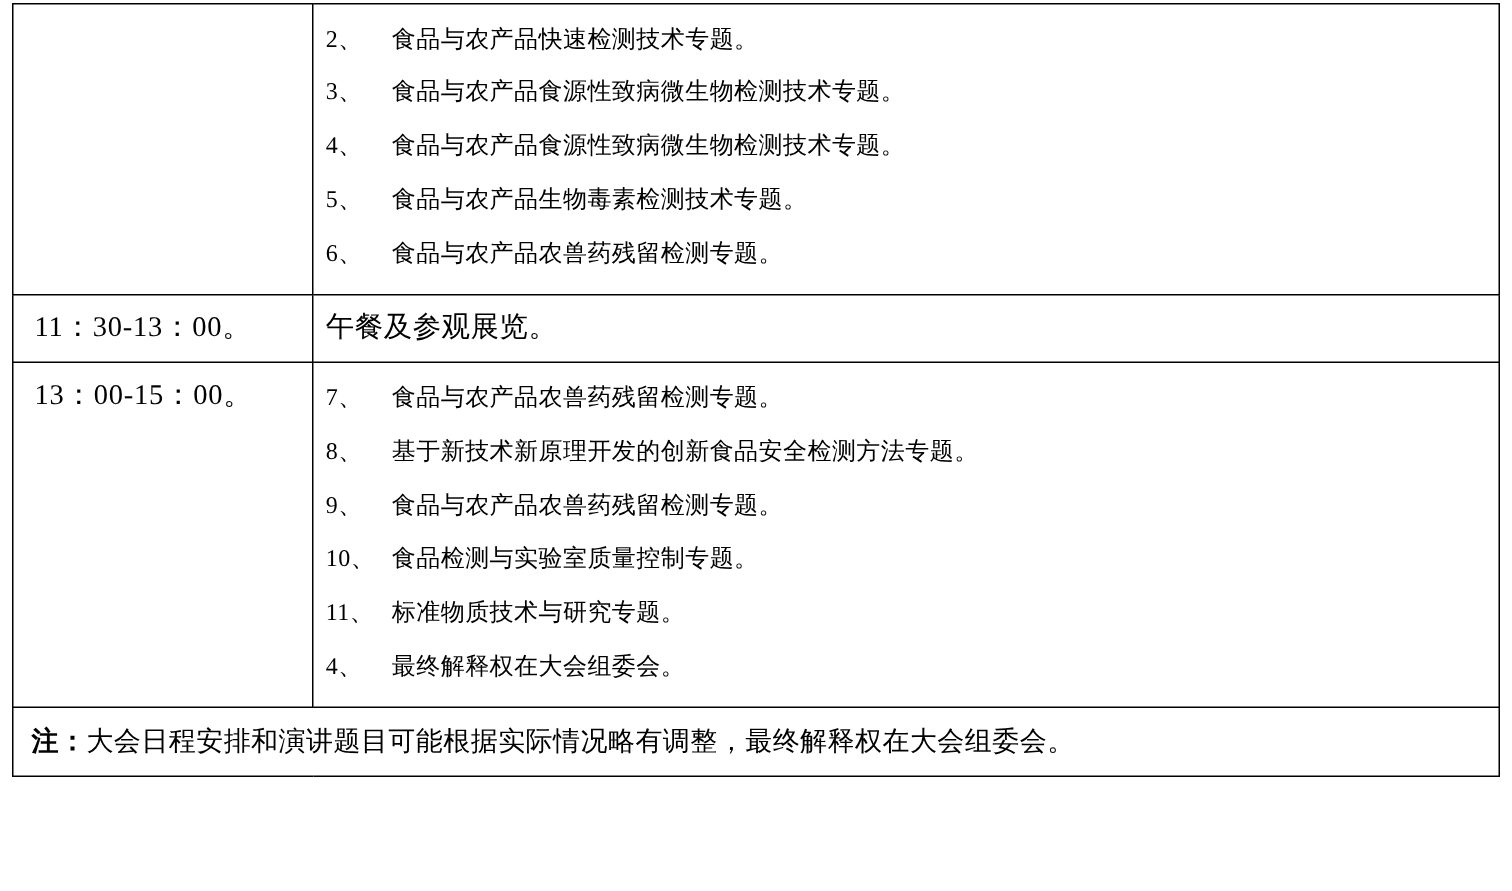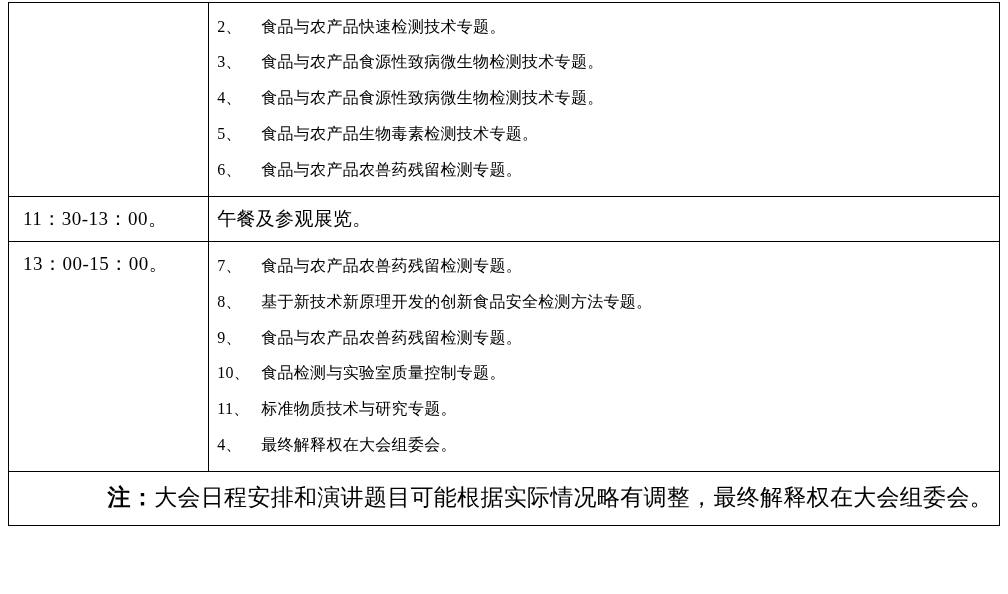--- a/index.html
+++ b/index.html
@@ -57,26 +57,25 @@
     min-width: 44px;
   }
   .lunch-cell {
     font-size: 19px;
     line-height: 1.5;
     padding: 8px 6px 8px 8px;
     white-space: nowrap;
     letter-spacing: 0.3px;
   }
   .note-cell {
-    font-size: 23px;
+    font-size: 18px;
     line-height: 1.5;
     padding: 9px 6px 9px 12px;
     white-space: nowrap;
     letter-spacing: 0.3px;
-    text-align: right;
   }
   .note-cell .note-label {
     font-weight: bold;
   }
   .clip-top {
     
   }
 </style>
 </head>
 <body>

